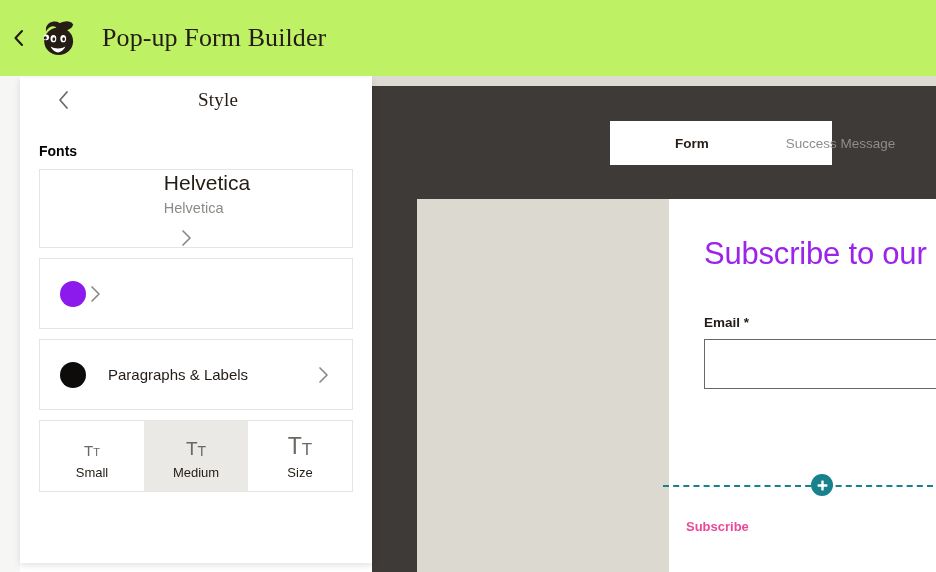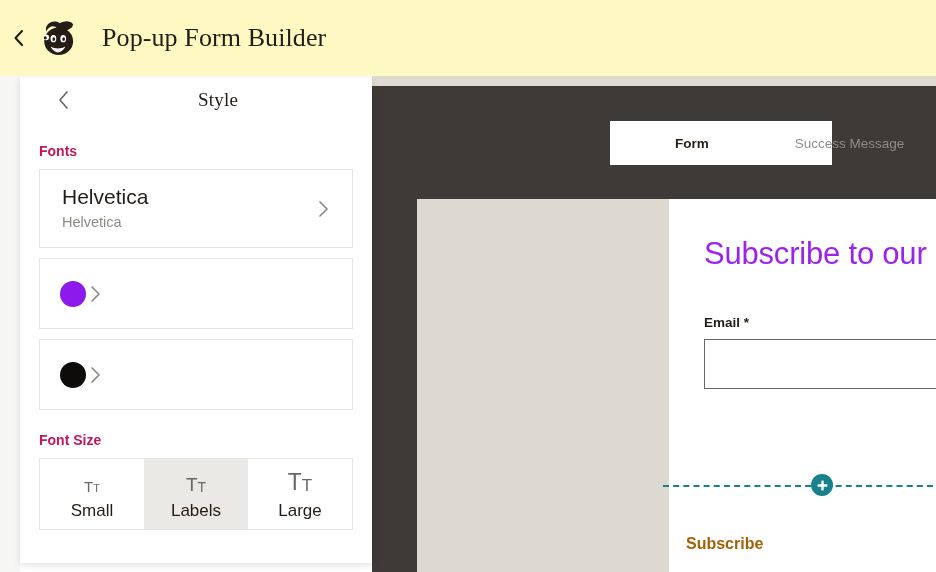--- a/index.html
+++ b/index.html
@@ -21,21 +21,21 @@
     background: #ffffff;
     overflow: hidden;
   }
 
   
   .topbar {
     position: absolute;
     left: 0; top: 0;
     width: 936px;
     height: 76px;
-    background: #fef9c3;
+    background: #bef264;
     display: flex;
     align-items: center;
     z-index: 40;
   }
 
   .back-chevron {
     width: 30px;
     height: 40px;
     margin-left: 4px;
     display: flex;
@@ -103,21 +103,21 @@
     color: #8d8d8d;
     cursor: pointer;
     white-space: nowrap;
     padding-left: 48px;
   }
   .tab.form-tab { margin-left: 17px; }
   .tab.active {
     color: #241c15;
     font-weight: 700;
   }
-  .tab.msg-tab { margin-left: 38px; }
+  .tab.msg-tab { margin-left: 29px; }
 
   
   .popup {
     position: absolute;
     left: 45px;   
     top: 113px;   
     width: 564px;
     height: 394px;
     background: #ffffff;
     display: flex;
@@ -195,24 +195,24 @@
     display: flex;
     align-items: center;
     justify-content: center;
     cursor: pointer;
   }
   .insert-plus svg { display: block; }
 
   .submit-btn {
     position: absolute;
     left: 17px;
-    top: 336px;
-    font-size: 16px;
+    top: 320px;
+    font-size: 13px;
     font-weight: 700;
-    color: #a16207;
+    color: #ec4899;
     background: transparent;
     border: none;
     padding: 0;
     font-family: "Liberation Sans", sans-serif;
     cursor: pointer;
     white-space: nowrap;
   }
 
   
   .left-rail {
@@ -260,33 +260,33 @@
     font-family: "Liberation Serif", serif;
     font-size: 19px;
     color: #241c15;
     letter-spacing: 0.2px;
   }
 
   .section-label {
     margin: 22px 0 0 19px;
     font-size: 14px;
     font-weight: 700;
-    color: #be185d;
+    color: #000000;
   }
 
   .card-row {
     margin: 10px 19px 0 19px;
     height: 71px;
     border: 1px solid #e6e4e0;
     background: #ffffff;
     display: flex;
     align-items: center;
     cursor: pointer;
   }
-  .card-row.font-row { height: 79px; }
+  .card-row.font-row { height: 79px; flex-direction: column; }
 
   .font-texts { margin-left: 22px; flex: 1; }
   .font-name {
     font-size: 21px;
     color: #241c15;
     line-height: 26px;
   }
   .font-sub {
     font-size: 14.5px;
     color: #8d8a85;
@@ -359,21 +359,21 @@
   .size-icon .small { font-weight: 400; }
   .size-opt.small-opt .big { font-size: 15px; }
   .size-opt.small-opt .small { font-size: 11px; }
   .size-opt.medium-opt .big { font-size: 19px; }
   .size-opt.medium-opt .small { font-size: 14px; }
   .size-opt.large-opt .big { font-size: 23px; }
   .size-opt.large-opt .small { font-size: 17px; }
 
   .size-text {
     margin-top: 7px;
-    font-size: 17px;
+    font-size: 13px;
     color: #241c15;
   }
 </style>
 </head>
 <body>
 
 <div class="app">
 
   <div class="topbar">
     <div class="back-chevron">
@@ -472,49 +472,49 @@
       <div class="swatch" style="background:#8c1aed"></div>
       <div class="row-chevron">
         <svg width="13" height="20" viewBox="0 0 13 20" aria-hidden="true">
           <polyline points="3,3 10,10 3,17" fill="none" stroke="#8d8a85" stroke-width="1.7" stroke-linecap="round" stroke-linejoin="round"></polyline>
         </svg>
       </div>
     </div>
 
     <div class="card-row">
       <div class="swatch" style="background:#0e0c0b"></div>
+      <div class="color-name">Paragraphs &amp; Labels</div>
       <div class="row-chevron">
         <svg width="13" height="20" viewBox="0 0 13 20" aria-hidden="true">
           <polyline points="3,3 10,10 3,17" fill="none" stroke="#8d8a85" stroke-width="1.7" stroke-linecap="round" stroke-linejoin="round"></polyline>
         </svg>
       </div>
     </div>
 
-    <div class="section-label">Font Size</div>
 
     <div class="size-group">
       <div class="size-opt small-opt">
         <div class="size-icon">
           <span class="big">T</span>
             <span class="small">T</span>
         </div>
         <div class="size-text">Small</div>
       </div>
 
       <div class="size-opt medium-opt selected">
         <div class="size-icon">
           <span class="big">T</span>
             <span class="small">T</span>
         </div>
-        <div class="size-text">Labels</div>
+        <div class="size-text">Medium</div>
       </div>
 
       <div class="size-opt large-opt">
         <div class="size-icon">
           <span class="big">T</span>
             <span class="small">T</span>
         </div>
-        <div class="size-text">Large</div>
+        <div class="size-text">Size</div>
       </div>
     </div>
 
   </div>
 </div>
 
 </body></html>

